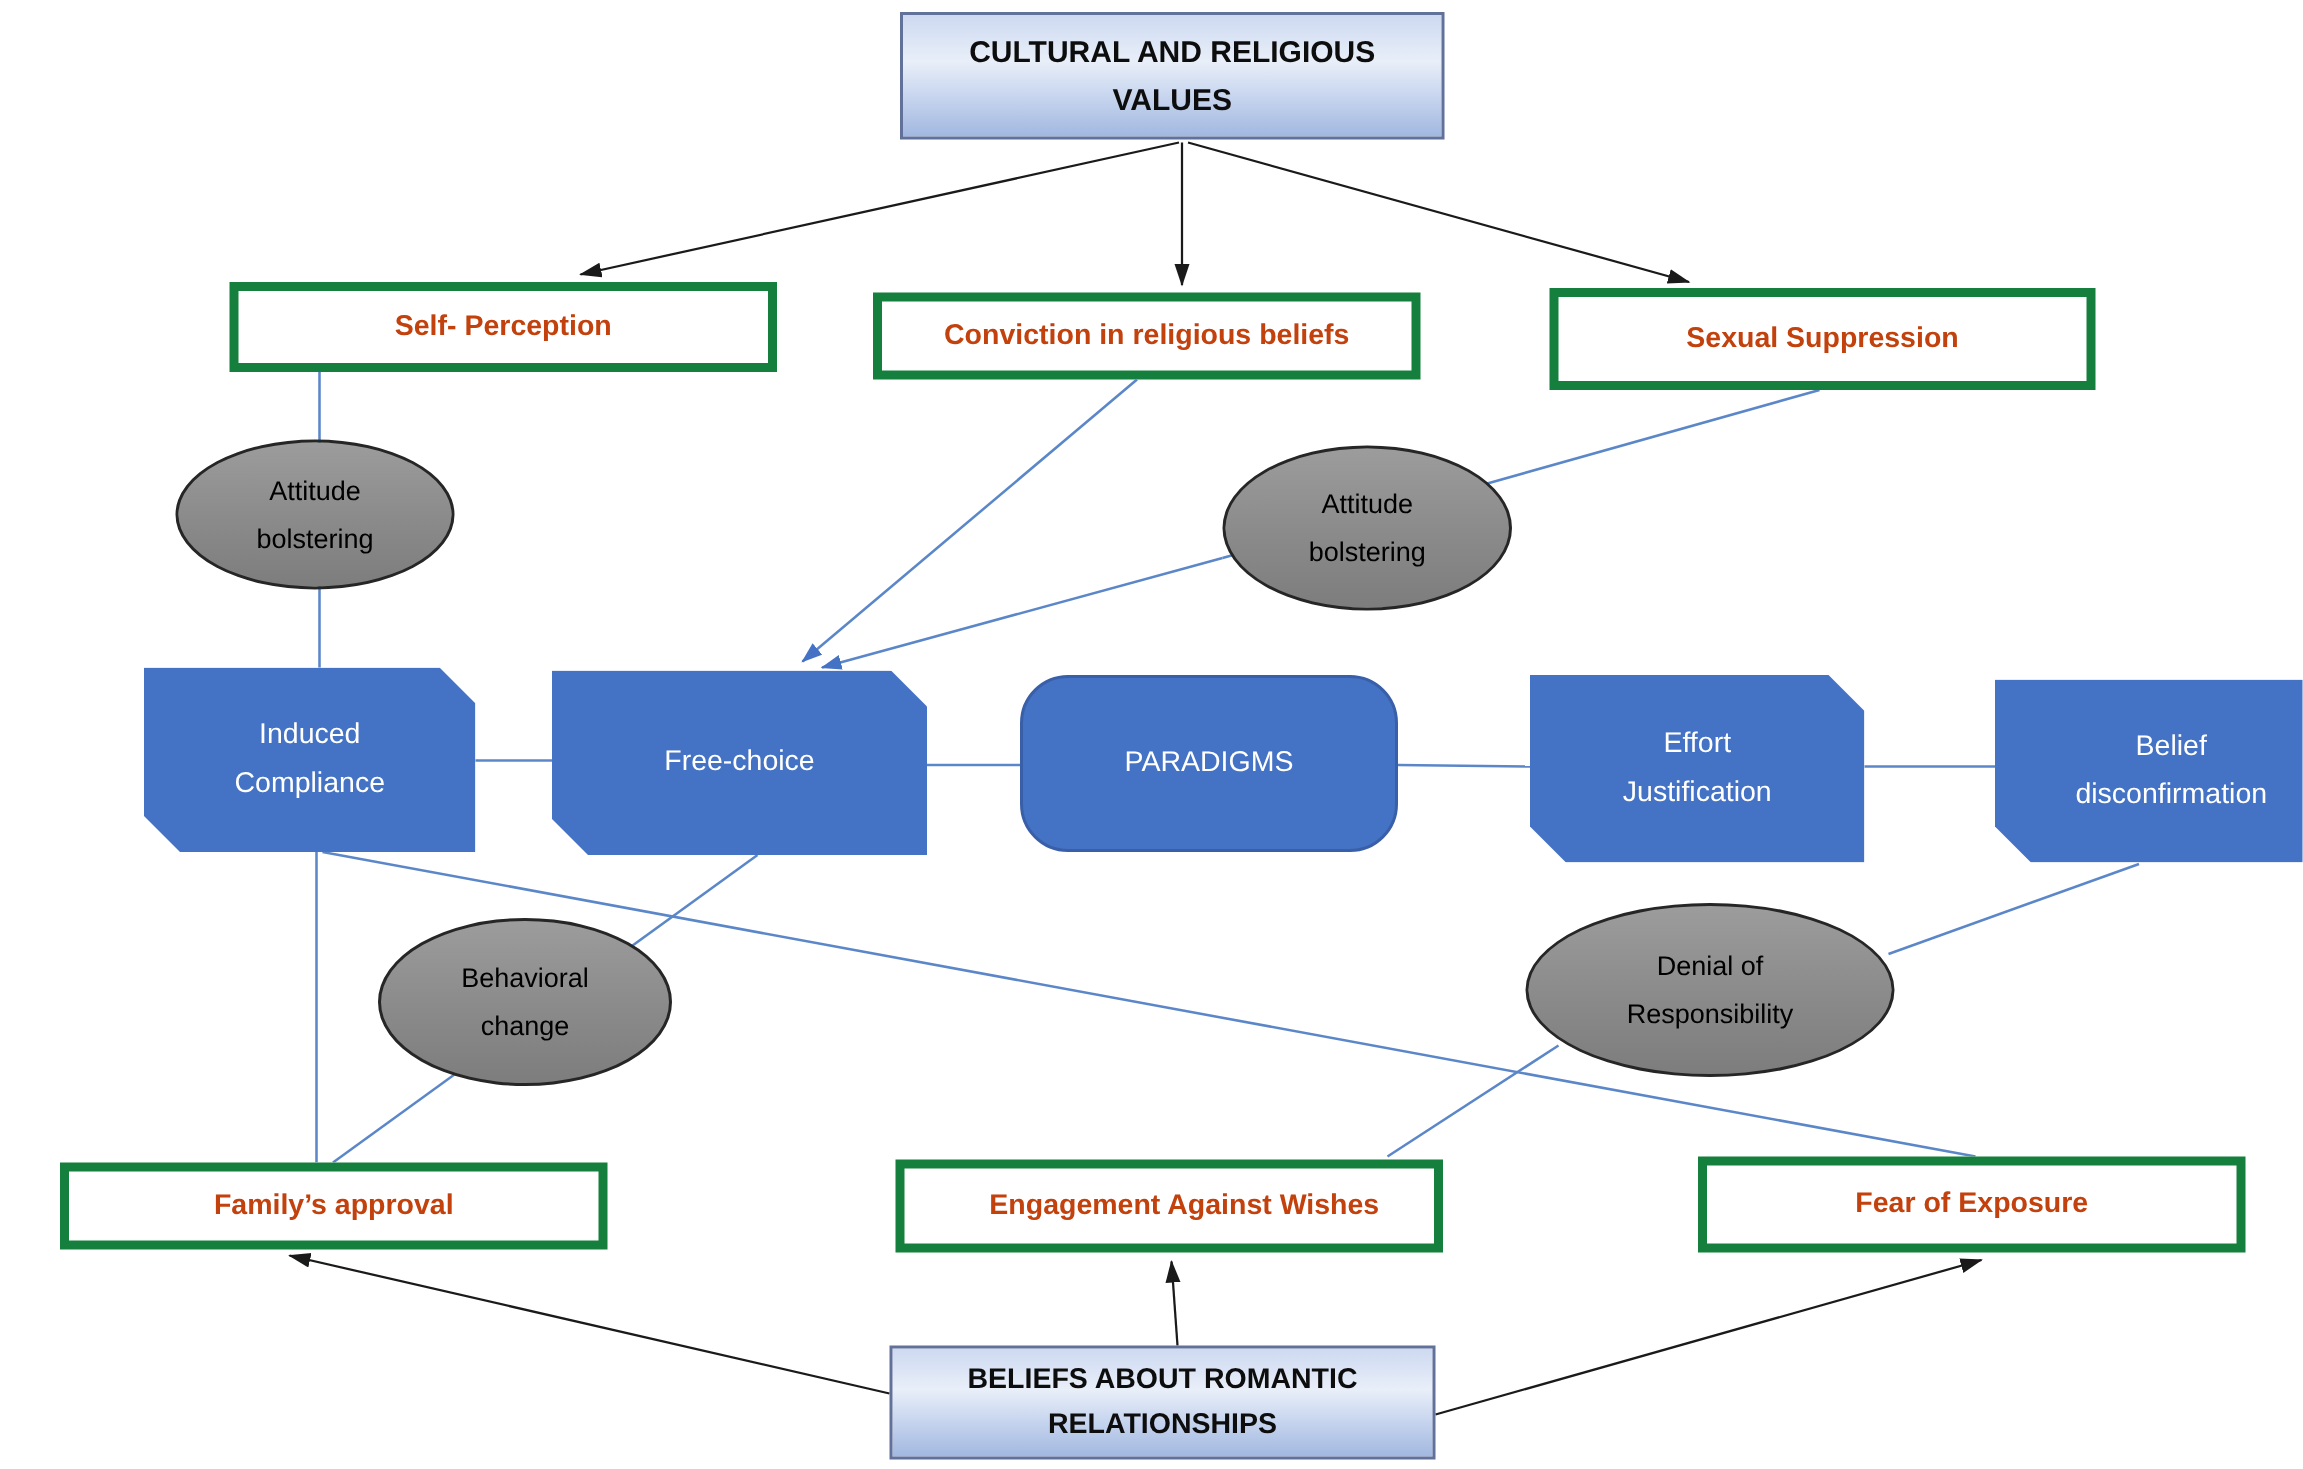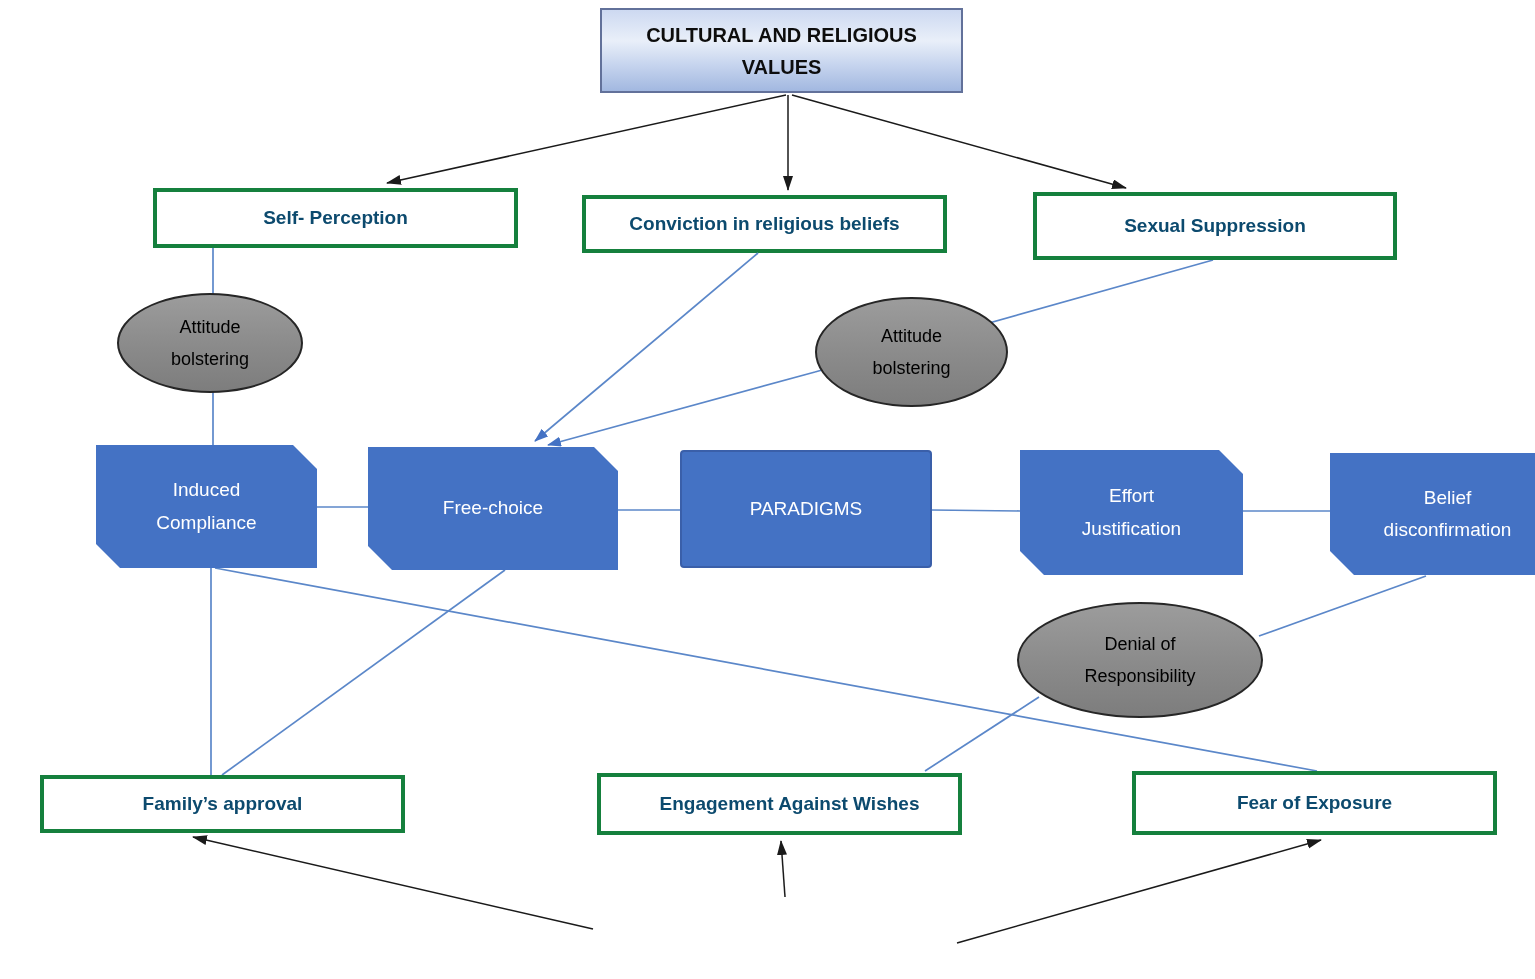--- a/index.html
+++ b/index.html
@@ -9,33 +9,33 @@
     margin-left:35px;
   }
   svg.layer{position:absolute;left:0;top:0;width:1535px;height:979px;pointer-events:none;}
   .below{z-index:1;}
   .above{z-index:3;}
   .node{
     position:absolute;display:flex;align-items:center;justify-content:center;
     text-align:center;box-sizing:border-box;line-height:1.7;z-index:2;
   }
   .white-box{
-    background:#ffffff;border:4px solid #15803d;color:#0c4a6e;
+    background:#ffffff;border:6px solid #15803d;color:#c2410c;
     font-weight:700;font-size:19px;
   }
   .grad-box{
     background:linear-gradient(to bottom,#cdd9f1 0%,#e9eff9 38%,#c6d4ee 68%,#a2b8e0 100%);
     border:2px solid #62719a;color:#0d0d0d;font-weight:700;font-size:20px;line-height:1.6;
   }
   .blue-snip{
     background:#4472c4;color:#ffffff;font-size:19px;
     clip-path:polygon(0 0,calc(100% - 24px) 0,100% 24px,100% 100%,24px 100%,0 calc(100% - 24px));
   }
   .blue-round{
-    background:#4472c4;border:2px solid #3a5fa9;color:#ffffff;font-size:19px;border-radius:4px;
+    background:#4472c4;border:2px solid #3a5fa9;color:#ffffff;font-size:19px;border-radius:32px;
   }
   .ellipse{
     background:linear-gradient(to bottom,#9c9c9c 0%,#8a8a8a 55%,#7d7d7d 100%);
     border:2px solid #262626;border-radius:50%;color:#000000;font-size:18px;line-height:1.8;
   }
 </style>
 </head>
 <body>
 
 <div id="canvas">
@@ -101,33 +101,39 @@
   <div class="node blue-round" style="left:645px;top:450px;width:252px;height:118px;padding:0 20px;">
     <span>PARADIGMS</span>
   </div>
   <div class="node blue-snip" style="left:985px;top:450px;width:223px;height:125px;padding:0 45px;">
     <span>Effort Justification</span>
   </div>
   <div class="node blue-snip" style="left:1295px;top:453px;width:235px;height:122px;padding:0 60px;">
     <span>Belief disconfirmation</span>
   </div>
 
+  <div class="node ellipse" style="left:217px;top:612px;width:196px;height:112px;padding:0 32px;">
+    <span>Behavioral change</span>
+  </div>
   <div class="node ellipse" style="left:982px;top:602px;width:246px;height:116px;padding:0 35px;">
     <span>Denial of Responsibility</span>
   </div>
 
   <div class="node white-box" style="left:5px;top:775px;width:365px;height:58px;text-align:right;">
     <span>Family’s approval</span>
   </div>
   <div class="node white-box" style="left:562px;top:773px;width:365px;height:62px;padding-left:20px;">
     <span>Engagement Against Wishes</span>
   </div>
   <div class="node white-box" style="left:1097px;top:771px;width:365px;height:64px;">
     <span>Fear of Exposure</span>
   </div>
 
+  <div class="node grad-box" style="left:558px;top:897px;width:364px;height:76px;padding:0 22px;font-size:19px;">
+    <span>BELIEFS ABOUT ROMANTIC RELATIONSHIPS</span>
+  </div>
 
   <svg class="layer above">
     <line x1="723" y1="253" x2="500" y2="441" stroke="#5b87c9" stroke-width="1.7" marker-end="url(#arrow-blue)"></line>
     <line x1="780" y1="372" x2="513" y2="445" stroke="#5b87c9" stroke-width="1.7" marker-end="url(#arrow-blue)"></line>
   </svg>
 
 </div>
 
 </body></html>

